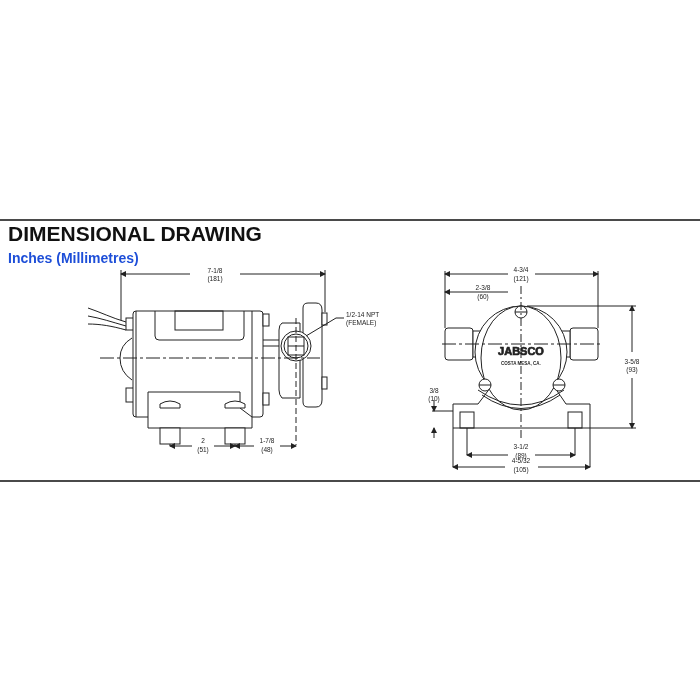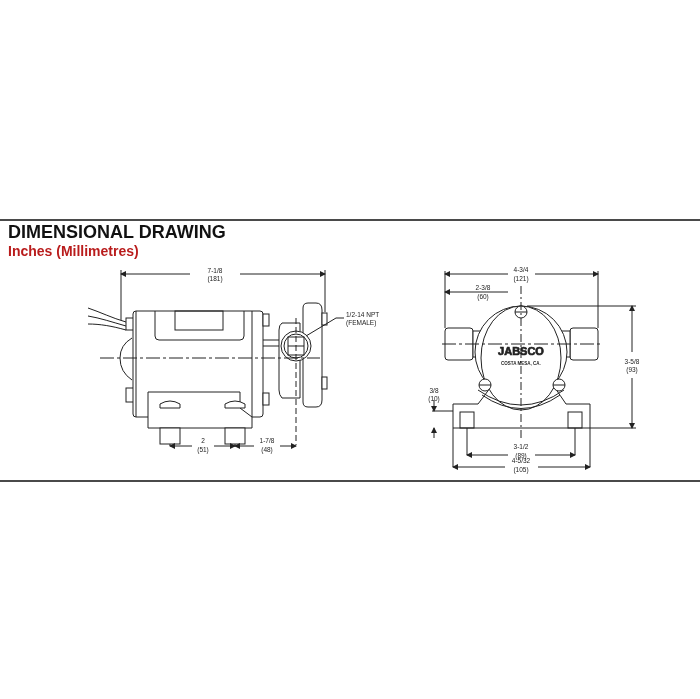--- a/index.html
+++ b/index.html
@@ -1,19 +1,19 @@
 <!DOCTYPE html>
 <html><head>
 <meta charset="utf-8">
 <style>
   html, body { margin:0; padding:0; background:#ffffff; }
   body { width:700px; height:699px; position:relative; overflow:hidden; font-family:"Liberation Sans", sans-serif; }
   .rule { position:absolute; left:0; width:700px; height:2px; background:#4a4a4a; }
-  .title { position:absolute; left:8px; top:222px; font-size:18px; font-weight:bold; color:#111; letter-spacing:0px; }
-  .subtitle { position:absolute; left:8px; top:243px; font-size:14px; font-weight:bold; color:#b91c1c; }
+  .title { position:absolute; left:8px; top:222px; font-size:21px; font-weight:bold; color:#111; letter-spacing:0px; }
+  .subtitle { position:absolute; left:8px; top:250px; font-size:14px; font-weight:bold; color:#1d4ed8; }
   svg { position:absolute; left:0; top:0; }
   svg text { font-family:"Liberation Sans", sans-serif; fill:#222; }
 </style>
 </head>
 <body>
 
 <div class="rule" style="top:219px;"></div>
 <div class="rule" style="top:480px;"></div>
 
 <div class="title">DIMENSIONAL DRAWING</div>

